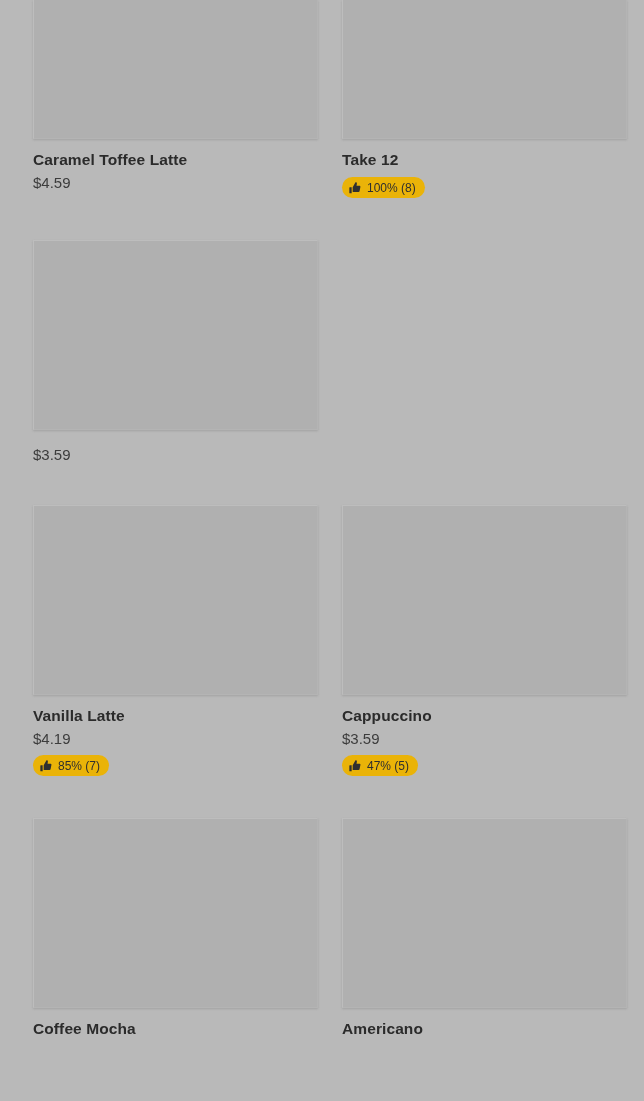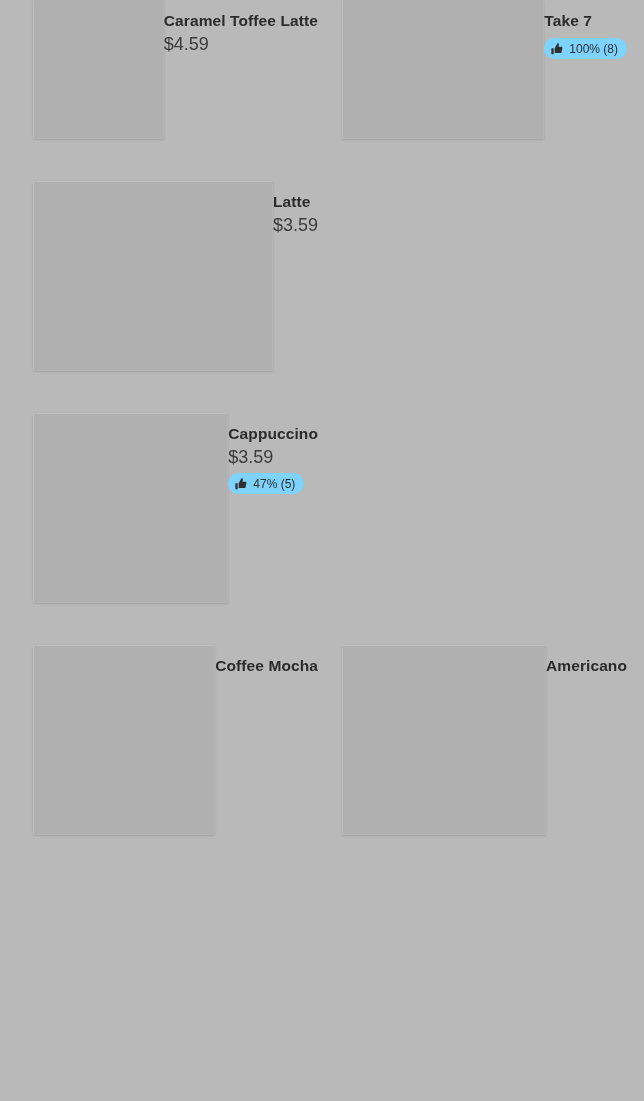--- a/index.html
+++ b/index.html
@@ -30,20 +30,21 @@
 
   .product-row {
     display: flex;
     gap: 24px;
   }
 
   .product-card {
     width: 285px;
     flex: 0 0 285px;
     display: flex;
+    flex-direction: column;
   }
 
   .product-thumb {
     width: 285px;
     height: 190px;
     background: #b0b0b0;
     border: 1px solid #b4b4b4;
     border-top-color: #bdbdbd;
     border-left-color: #bdbdbd;
     box-shadow: 0 1px 2px rgba(120,120,120,0.35);
@@ -56,32 +57,32 @@
   .product-name {
     font-size: 15.5px;
     font-weight: 700;
     color: #2b2b2b;
     letter-spacing: 0.1px;
     line-height: 19px;
     white-space: nowrap;
   }
 
   .product-price {
-    font-size: 18px;
+    font-size: 15px;
     font-weight: 400;
     color: #3c3c3c;
     line-height: 16px;
     margin-top: 6px;
   }
 
   .rating-badge {
     display: inline-flex;
     align-items: center;
     gap: 6px;
-    background: #7dd3fc;
+    background: #eab308;
     border-radius: 11px;
     padding: 3px 9px 3px 7px;
     margin-top: 8px;
     height: 21px;
   }
 
   .thumbs-up-icon {
     display: inline-block;
     width: 12px;
     height: 12px;
@@ -116,41 +117,52 @@
       <div class="product-row row-clipped-top">
         <div class="product-card">
           <div class="product-thumb"></div>
           <div class="product-info">
             <div class="product-name">Caramel Toffee Latte</div>
             <div class="product-price">$4.59</div>
           </div>
         </div>
         <div class="product-card">
           <div class="product-thumb"></div>
-          <div class="product-info"><div class="product-name">Take 7</div><div class="rating-badge">
+          <div class="product-info"><div class="product-name">Take 12</div><div class="rating-badge">
               <span class="thumbs-up-icon">
                 <svg viewBox="0 0 14 14" width="12" height="12" aria-hidden="true">
                   <path fill="#2f2f2f" d="M1 6.2h2.1V13H1a.6.6 0 0 1-.6-.6V6.8A.6.6 0 0 1 1 6.2z"></path>
                   <path fill="#2f2f2f" d="M4.3 6.1 7.4.7c.2-.4.7-.5 1.1-.3.5.3.8.9.7 1.5l-.4 2.4h3.3c.8 0 1.4.7 1.2 1.5l-1 5c-.1.6-.6 1-1.2 1H4.3V6.1z"></path>
                 </svg>
               </span>
               <span class="rating-text">100% (8)</span>
             </div></div>
         </div>
       </div>
       <div class="product-row">
         <div class="product-card">
           <div class="product-thumb"></div>
           <div class="product-info">
-            <div class="product-name">Latte</div>
             <div class="product-price">$3.59</div>
           </div>
         </div>
       </div>
       <div class="product-row">
+        <div class="product-card">
+          <div class="product-thumb"></div>
+          <div class="product-info"><div class="product-name">Vanilla Latte</div><div class="product-price">$4.19</div><div class="rating-badge">
+              <span class="thumbs-up-icon">
+                <svg viewBox="0 0 14 14" width="12" height="12" aria-hidden="true">
+                  <path fill="#2f2f2f" d="M1 6.2h2.1V13H1a.6.6 0 0 1-.6-.6V6.8A.6.6 0 0 1 1 6.2z"></path>
+                  <path fill="#2f2f2f" d="M4.3 6.1 7.4.7c.2-.4.7-.5 1.1-.3.5.3.8.9.7 1.5l-.4 2.4h3.3c.8 0 1.4.7 1.2 1.5l-1 5c-.1.6-.6 1-1.2 1H4.3V6.1z"></path>
+                </svg>
+              </span>
+              <span class="rating-text">85% (7)</span>
+            </div></div>
+        </div>
         <div class="product-card">
           <div class="product-thumb"></div>
           <div class="product-info"><div class="product-name">Cappuccino</div><div class="product-price">$3.59</div><div class="rating-badge">
               <span class="thumbs-up-icon">
                 <svg viewBox="0 0 14 14" width="12" height="12" aria-hidden="true">
                   <path fill="#2f2f2f" d="M1 6.2h2.1V13H1a.6.6 0 0 1-.6-.6V6.8A.6.6 0 0 1 1 6.2z"></path>
                   <path fill="#2f2f2f" d="M4.3 6.1 7.4.7c.2-.4.7-.5 1.1-.3.5.3.8.9.7 1.5l-.4 2.4h3.3c.8 0 1.4.7 1.2 1.5l-1 5c-.1.6-.6 1-1.2 1H4.3V6.1z"></path>
                 </svg>
               </span>
               <span class="rating-text">47% (5)</span>

